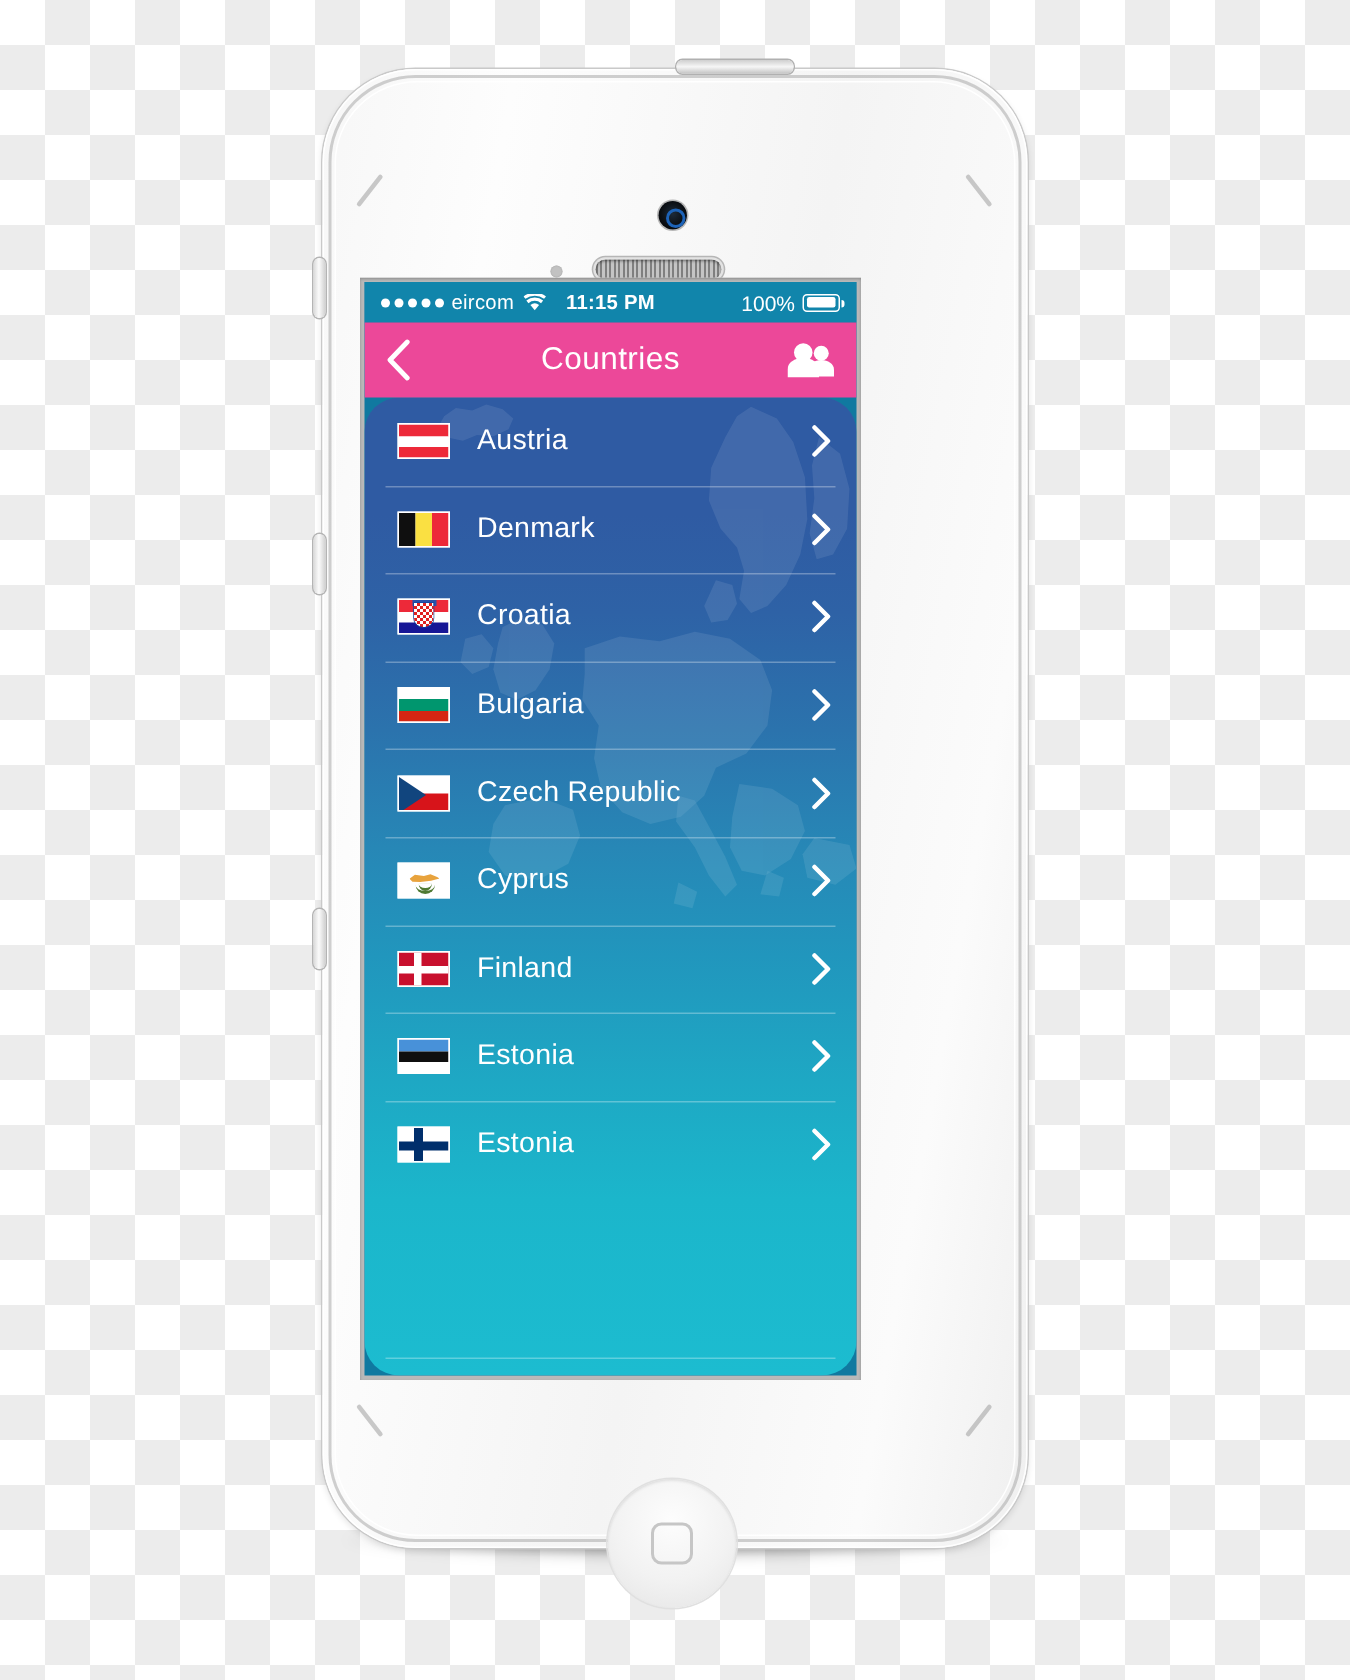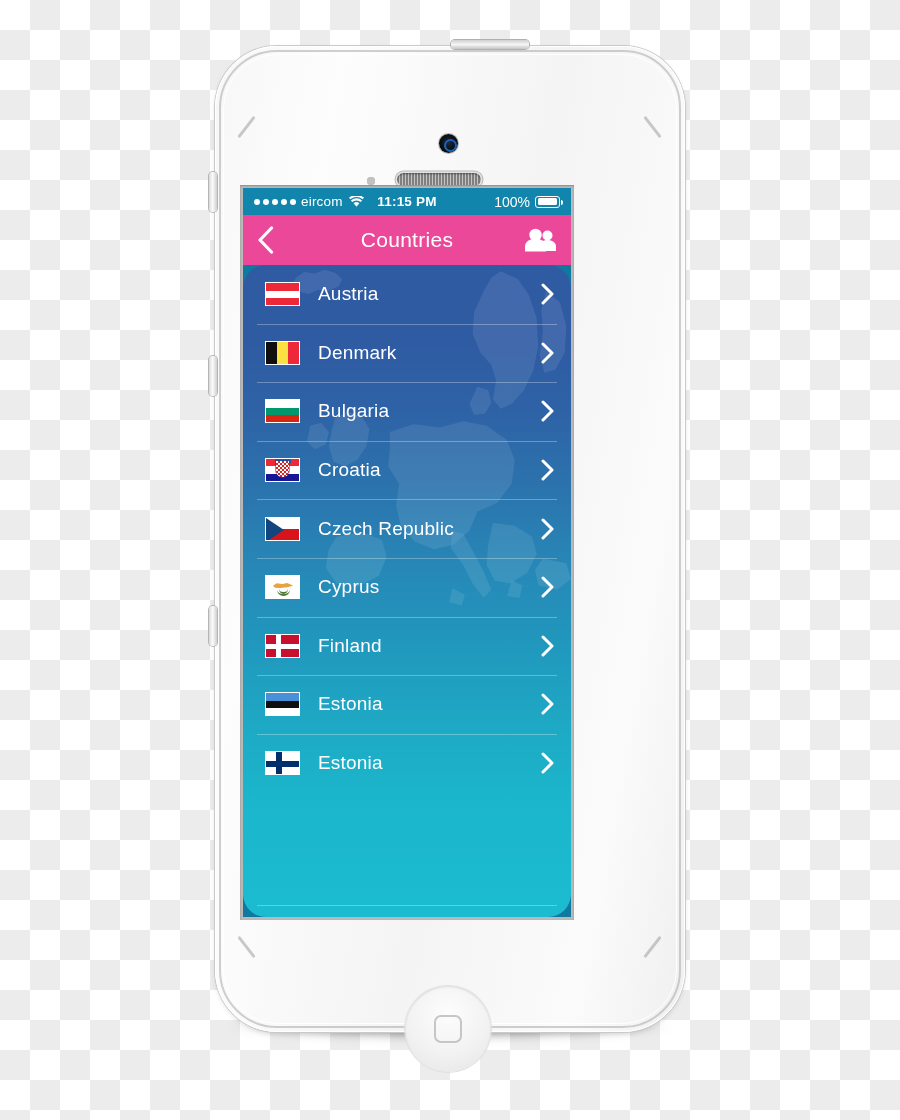--- a/index.html
+++ b/index.html
@@ -327,44 +327,44 @@
           <span class="chev">
             <svg width="13" height="22" viewBox="0 0 13 22">
                   <path d="M2 2 L11 11 L2 20" fill="none" stroke="#fff" stroke-width="3" stroke-linecap="round" stroke-linejoin="round"></path>
                 </svg>
           </span>
         </div>
 
         <div class="row">
           <span class="flag">
             <span class="f-h3">
+                  <span style="background:#ed2939"></span>
+                  <span style="background:#fff"></span>
+                  <span style="background:#171796"></span>
+                </span>
+            <span class="hr-crown"></span>
+            <span class="hr-shield"></span>
+          </span>
+          <span class="row-label">Croatia</span>
+          <span class="chev">
+            <svg width="13" height="22" viewBox="0 0 13 22">
+                  <path d="M2 2 L11 11 L2 20" fill="none" stroke="#fff" stroke-width="3" stroke-linecap="round" stroke-linejoin="round"></path>
+                </svg>
+          </span>
+        </div>
+
+        <div class="row">
+          <span class="flag">
+            <span class="f-h3">
                   <span style="background:#fff"></span>
                   <span style="background:#00966e"></span>
                   <span style="background:#d62612"></span>
                 </span>
           </span>
           <span class="row-label">Bulgaria</span>
-          <span class="chev">
-            <svg width="13" height="22" viewBox="0 0 13 22">
-                  <path d="M2 2 L11 11 L2 20" fill="none" stroke="#fff" stroke-width="3" stroke-linecap="round" stroke-linejoin="round"></path>
-                </svg>
-          </span>
-        </div>
-
-        <div class="row">
-          <span class="flag">
-            <span class="f-h3">
-                  <span style="background:#ed2939"></span>
-                  <span style="background:#fff"></span>
-                  <span style="background:#171796"></span>
-                </span>
-            <span class="hr-crown"></span>
-            <span class="hr-shield"></span>
-          </span>
-          <span class="row-label">Croatia</span>
           <span class="chev">
             <svg width="13" height="22" viewBox="0 0 13 22">
                   <path d="M2 2 L11 11 L2 20" fill="none" stroke="#fff" stroke-width="3" stroke-linecap="round" stroke-linejoin="round"></path>
                 </svg>
           </span>
         </div>
 
         <div class="row">
           <span class="flag">
             <span class="f-h3">

